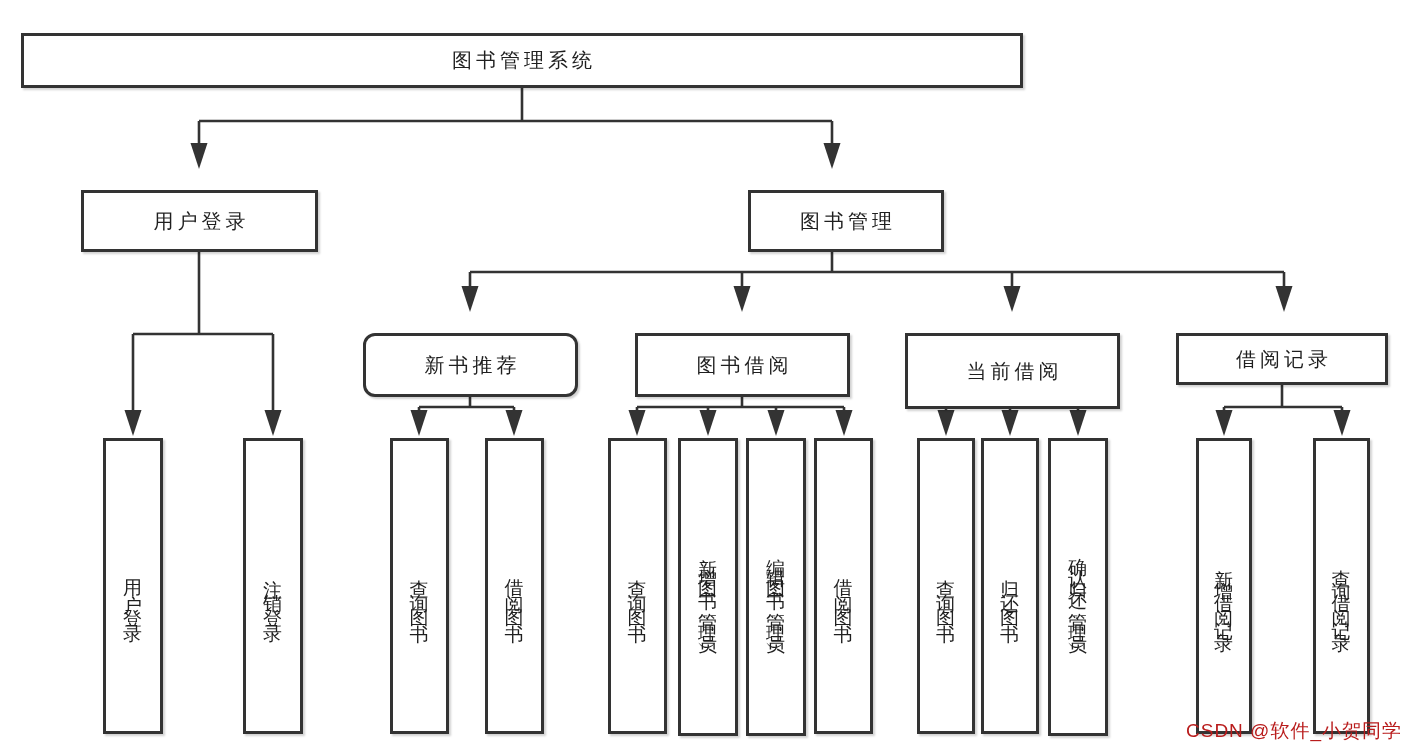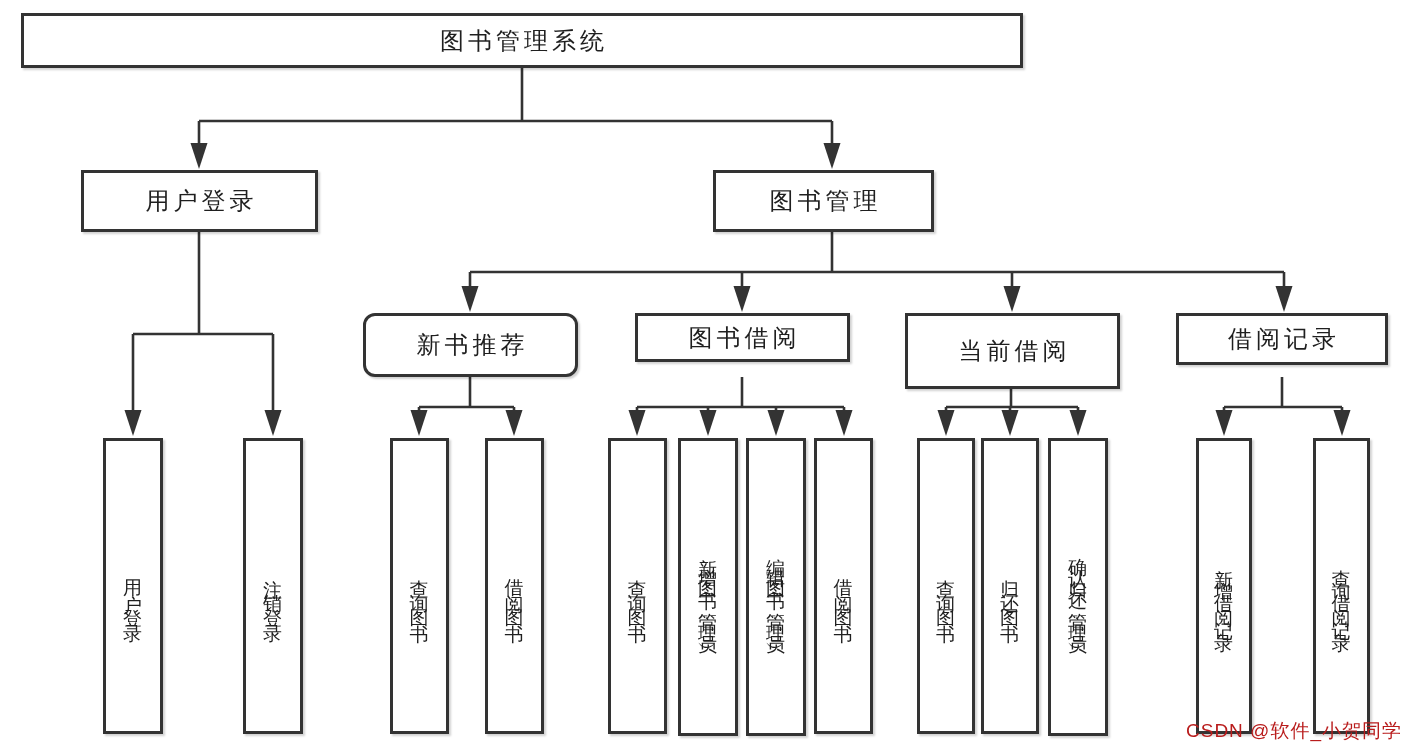--- a/index.html
+++ b/index.html
@@ -16,21 +16,21 @@
     box-sizing:border-box;
     background:#ffffff;
     border:3px solid #333333;
     display:flex;
     align-items:center;
     justify-content:center;
     color:#1f1f1f;
     box-shadow:2px 2px 2px rgba(0,0,0,0.18);
     z-index:2;
   }
-  .h { font-size:24px; letter-spacing:4px; white-space:nowrap; }
+  .h { font-size:20px; letter-spacing:4px; white-space:nowrap;margin-top:20px; }
   .h span { padding-left:4px; } 
   .v span {
     writing-mode:vertical-rl;
     text-orientation:mixed;
     font-size:19px;
     line-height:1;
     white-space:nowrap;
   }
   .gap-lg span { letter-spacing:15px; margin-bottom:-15px; }
   .gap-md span { letter-spacing:13px; margin-bottom:-13px; }
@@ -119,28 +119,28 @@
     </g>
   </svg>
 
   <div class="node h" style="left:21px; top:13px; width:1002px; height:55px;">
     <span>图书管理系统</span>
   </div>
 
   <div class="node h" style="left:81px; top:170px; width:237px; height:62px;">
     <span>用户登录</span>
   </div>
-  <div class="node h" style="left:713px; top:170px; width:221px; height:62px;text-align:right;">
+  <div class="node h" style="left:748px; top:170px; width:196px; height:62px;text-align:right;">
     <span>图书管理</span>
   </div>
 
   <div class="node h" style="left:363px; top:313px; width:215px; height:64px;border-radius:12px;">
     <span>新书推荐</span>
   </div>
-  <div class="node h" style="left:635px; top:313px; width:215px; height:49px;">
+  <div class="node h" style="left:635px; top:313px; width:215px; height:64px;">
     <span>图书借阅</span>
   </div>
   <div class="node h" style="left:905px; top:313px; width:215px; height:76px;">
     <span>当前借阅</span>
   </div>
   <div class="node h" style="left:1176px; top:313px; width:212px; height:52px;">
     <span>借阅记录</span>
   </div>
 
   <div class="node v gap-lg" style="left:103px; top:438px; width:60px; height:296px;">

